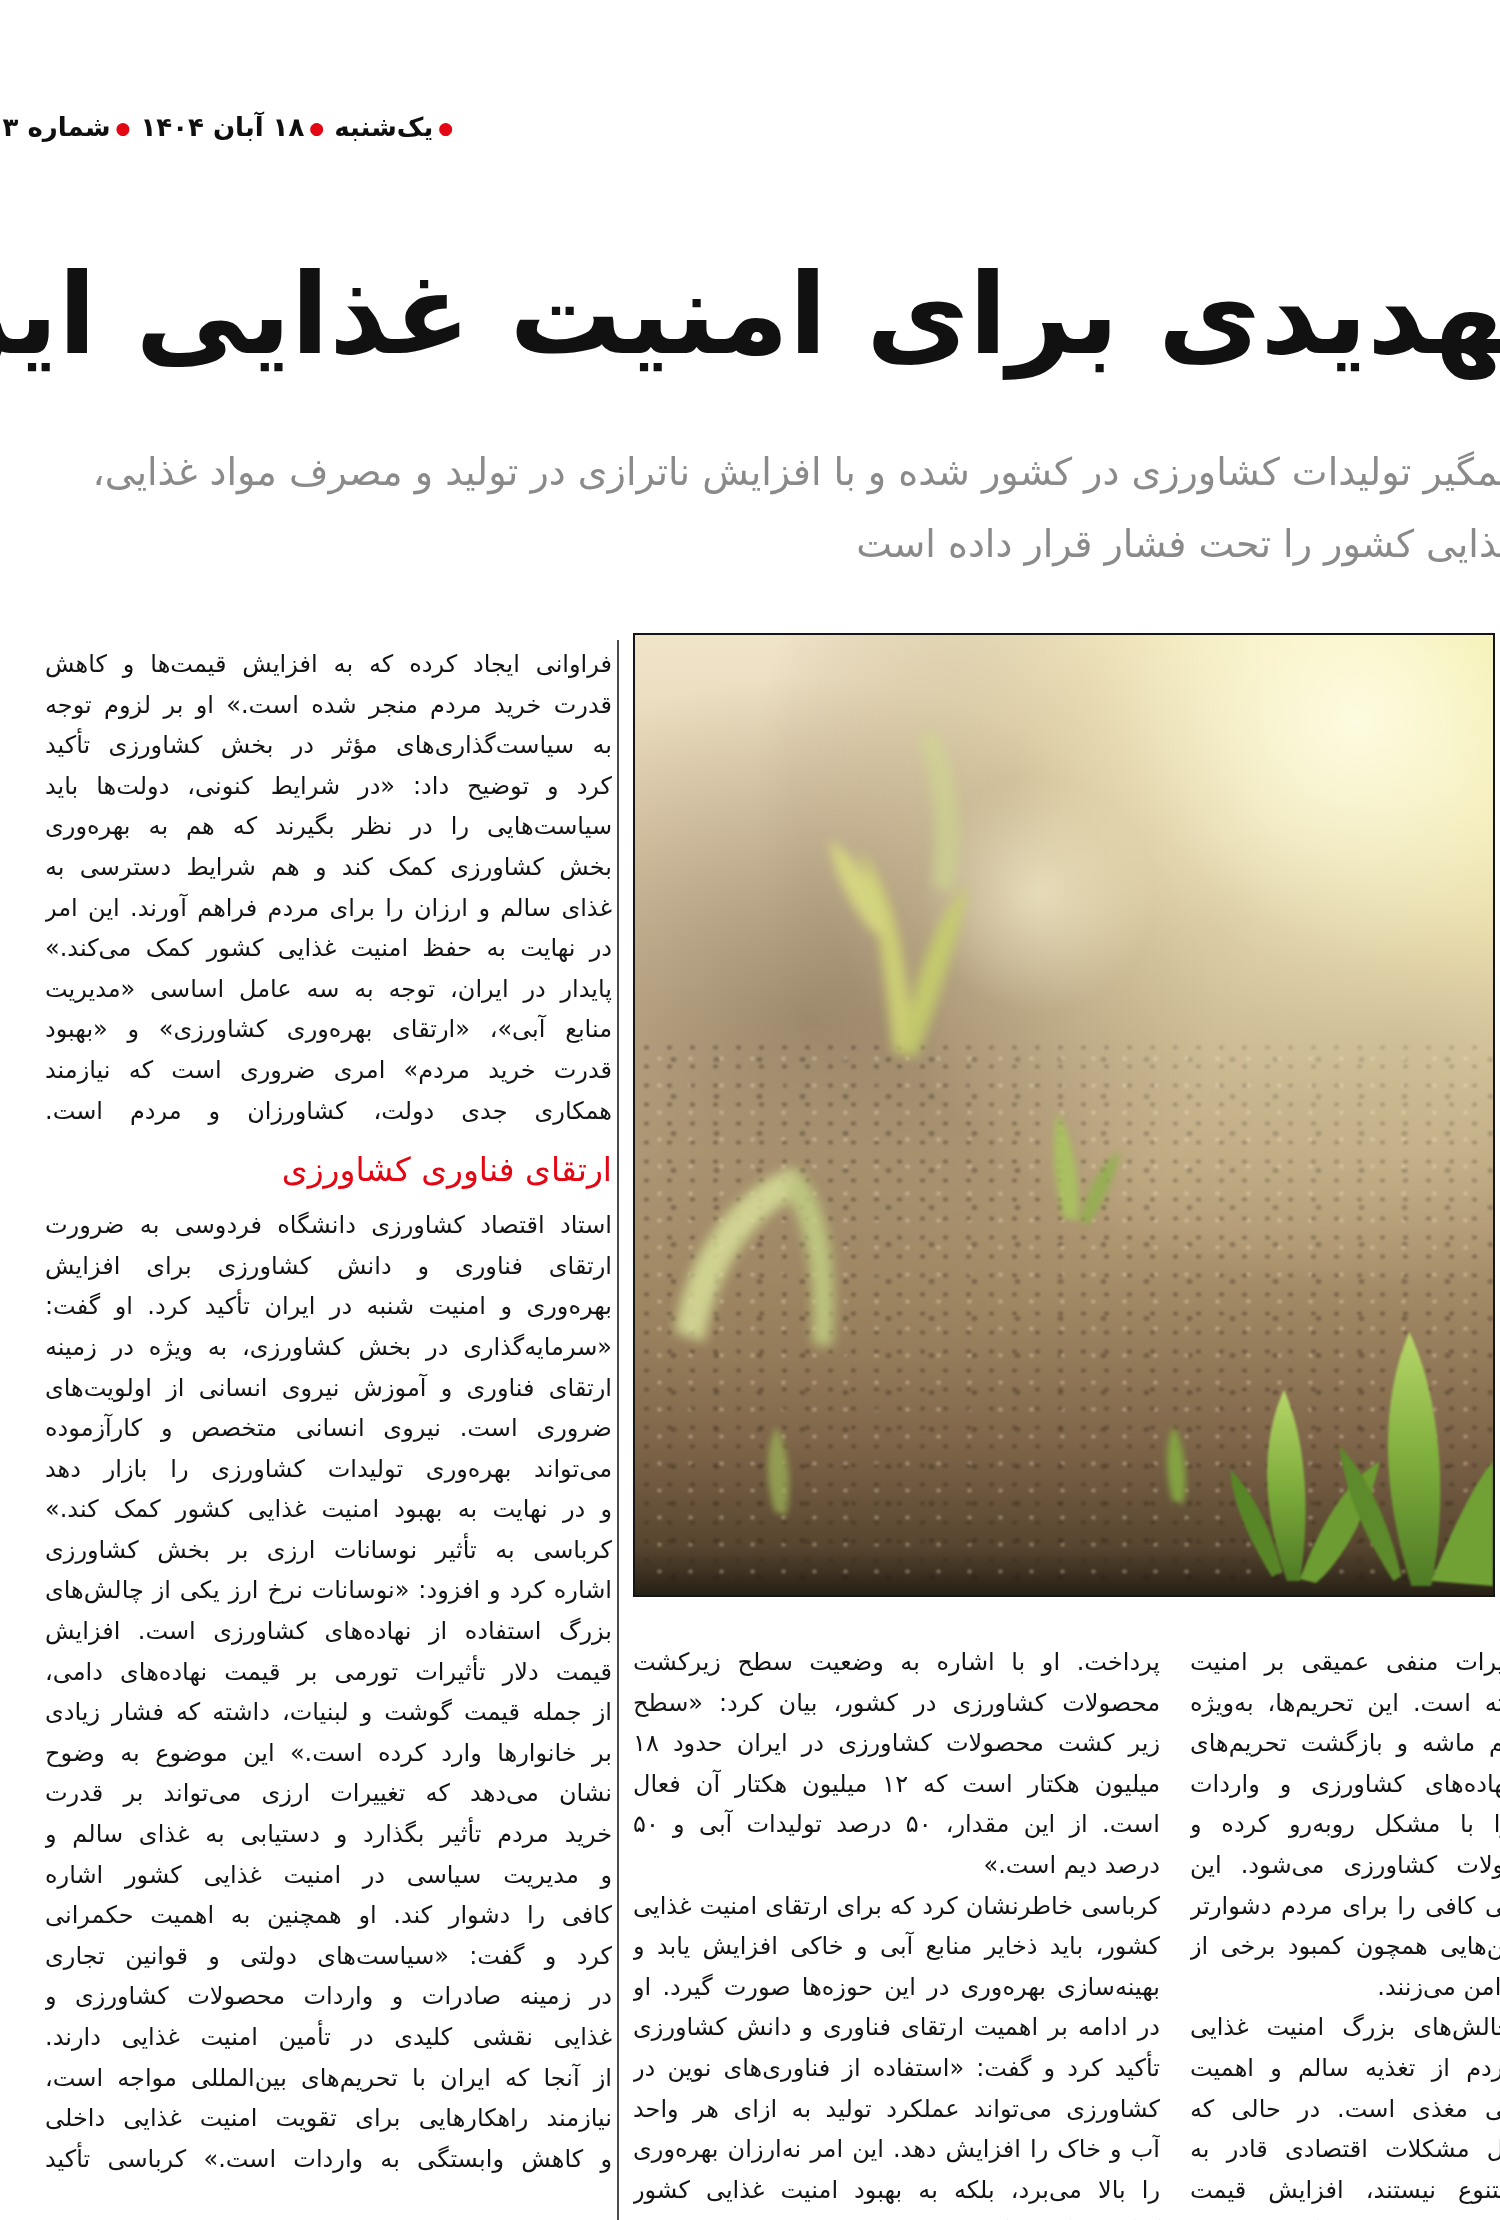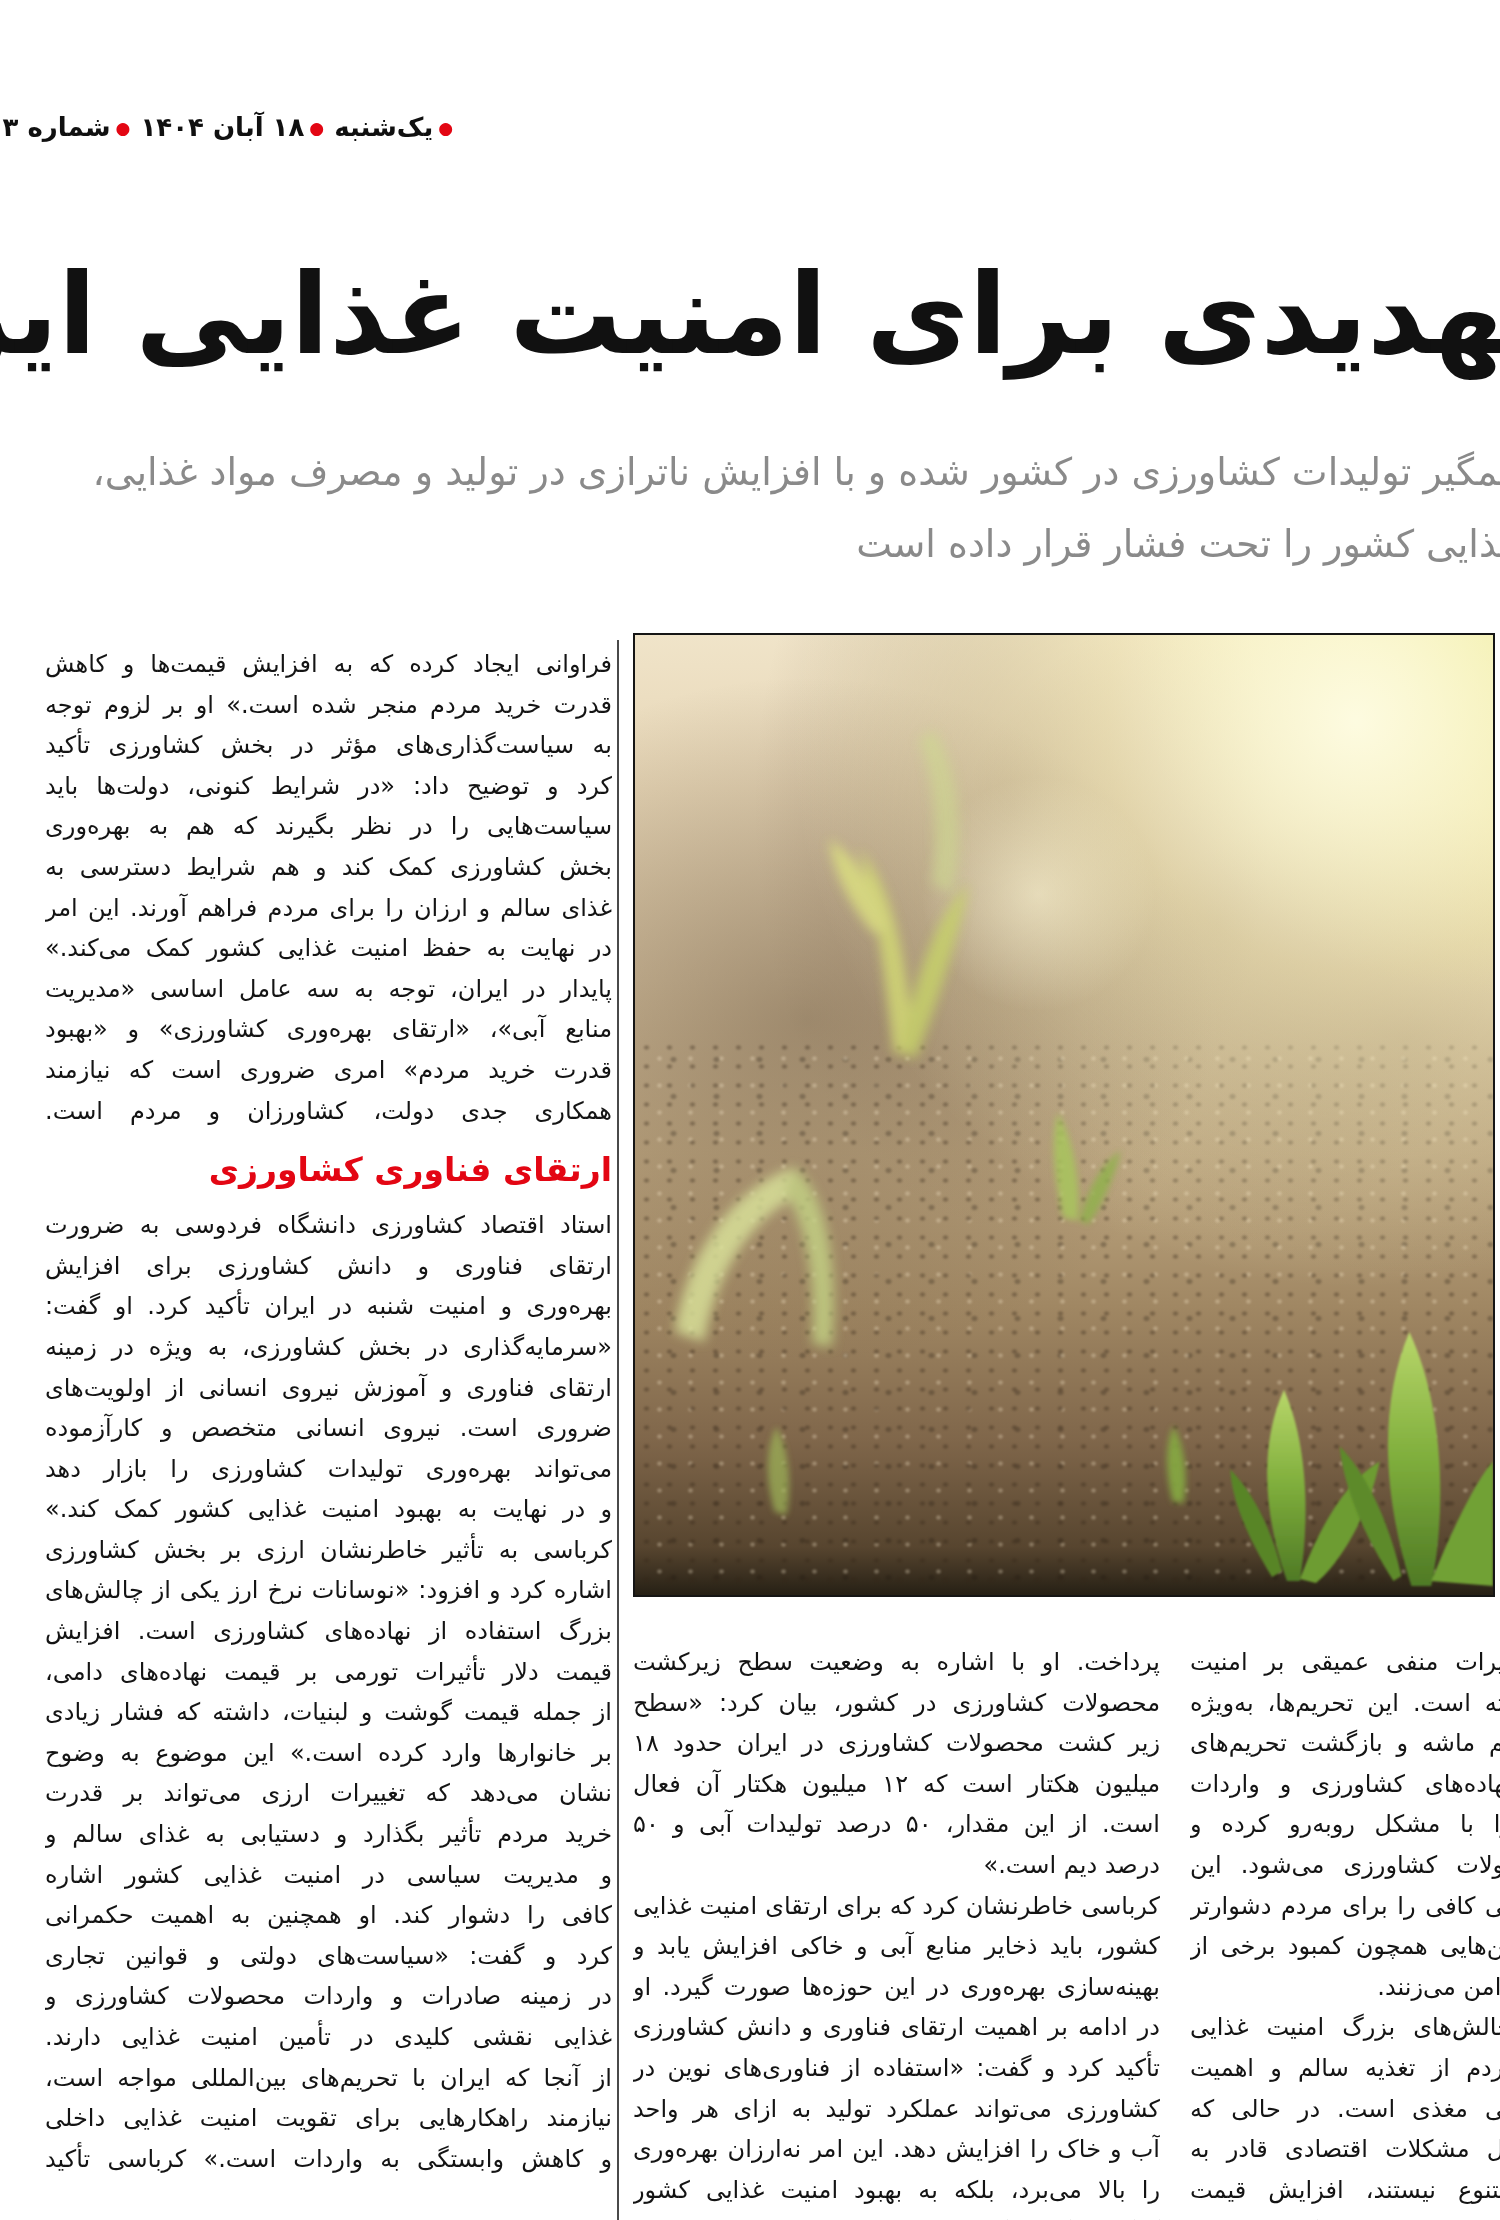--- a/index.html
+++ b/index.html
@@ -37,21 +37,21 @@
   .col-left{left:45px;top:636px;width:567px;margin-top:8px;}
   .col-mid{left:633px;top:1642px;width:527px;}
   .col-right{left:1190px;top:1642px;width:322px;}
   .line{
     text-align:justify;text-align-last:justify;
     height:40.6px;line-height:40.6px;overflow:hidden;
   }
   .line.end{text-align-last:right;}
   .kicker{
     margin:16px 0 12px;height:46px;line-height:46px;
-    font-size:33px;font-weight:bold;color:var(--accent_red,#e30613);
+    font-size:33px;font-weight:normal;color:var(--accent_red,#e30613);
     text-align:right;
   }
   
   .photo{
     position:absolute;left:633px;top:633px;width:862px;height:964px;
     border:2px solid #151515;box-sizing:border-box;overflow:hidden;
   }
   .ph{position:absolute;inset:0;}
   .ph-base{
     background:linear-gradient(180deg,
@@ -176,21 +176,21 @@
     <h2 class="kicker">ارتقای فناوری کشاورزی</h2>
     <div>
         <div class="line">استاد اقتصاد کشاورزی دانشگاه فردوسی به ضرورت</div>
         <div class="line">ارتقای فناوری و دانش کشاورزی برای افزایش</div>
         <div class="line">بهره‌وری و امنیت شنبه در ایران تأکید کرد. او گفت:</div>
         <div class="line">«سرمایه‌گذاری در بخش کشاورزی، به ویژه در زمینه</div>
         <div class="line">ارتقای فناوری و آموزش نیروی انسانی از اولویت‌های</div>
         <div class="line">ضروری است. نیروی انسانی متخصص و کارآزموده</div>
         <div class="line">می‌تواند بهره‌وری تولیدات کشاورزی را بازار دهد</div>
         <div class="line">و در نهایت به بهبود امنیت غذایی کشور کمک کند.»</div>
-        <div class="line">کرباسی به تأثیر خاطرنشان ارزی بر بخش کشاورزی</div>
+        <div class="line">کرباسی به تأثیر نوسانات ارزی بر بخش کشاورزی</div>
         <div class="line">اشاره کرد و افزود: «نوسانات نرخ ارز یکی از چالش‌های</div>
         <div class="line">بزرگ استفاده از نهاده‌های کشاورزی است. افزایش</div>
         <div class="line">قیمت دلار تأثیرات تورمی بر قیمت نهاده‌های دامی،</div>
         <div class="line">از جمله قیمت گوشت و لبنیات، داشته که فشار زیادی</div>
         <div class="line">بر خانوارها وارد کرده است.» این موضوع به وضوح</div>
         <div class="line">نشان می‌دهد که تغییرات ارزی می‌تواند بر قدرت</div>
         <div class="line">خرید مردم تأثیر بگذارد و دستیابی به غذای سالم و</div>
         <div class="line">و مدیریت سیاسی در امنیت غذایی کشور اشاره</div>
         <div class="line">کافی را دشوار کند. او همچنین به اهمیت حکمرانی</div>
         <div class="line">کرد و گفت: «سیاست‌های دولتی و قوانین تجاری</div>

